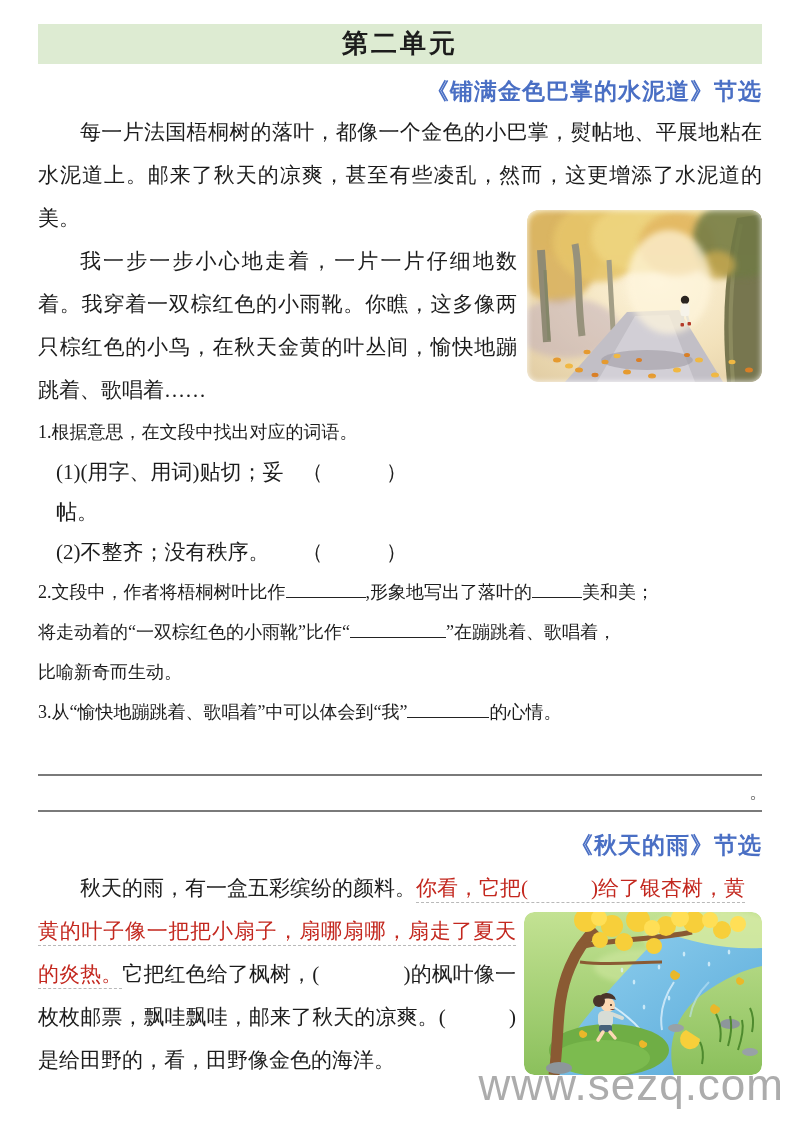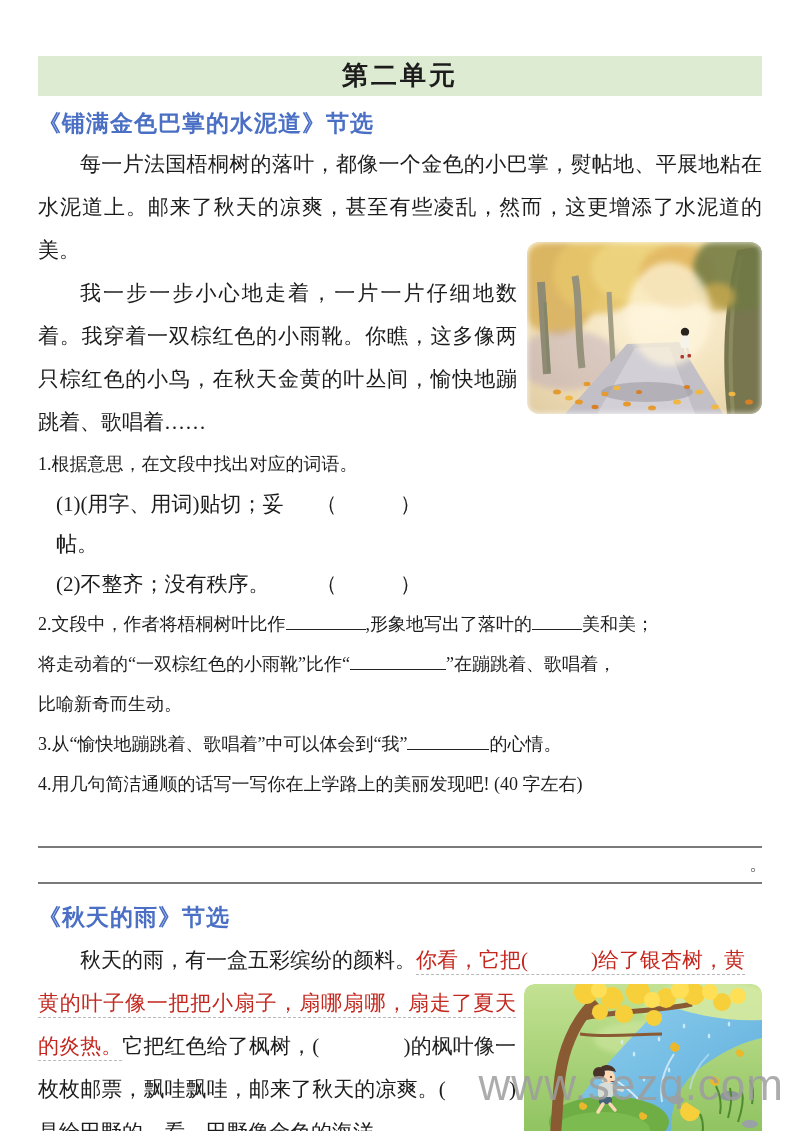--- a/index.html
+++ b/index.html
@@ -1,29 +1,29 @@
 <!DOCTYPE html>
 <html><head>
 <meta charset="utf-8">
 <style>
   html,body{margin:0;padding:0;background:#ffffff;}
   .page{position:relative;width:800px;height:1131px;background:#ffffff;overflow:hidden;
         font-family:"Liberation Serif",serif;color:#1c1c1c;}
   .content{padding:0 38px;}
-  .unit-header{margin:56px 38px 0;background:#ddebd2;height:40px;line-height:40px;
+  .unit-header{margin:24px 38px 0;background:#ddebd2;height:40px;line-height:40px;
         text-align:center;font-size:26px;font-weight:bold;letter-spacing:3px;}
-  .sec-title{margin:12px 0 4px;text-align:left;color:#4a6fc4;font-size:23px;
+  .sec-title{margin:12px 0 4px;text-align:right;color:#4a6fc4;font-size:23px;
         font-weight:bold;letter-spacing:1px;}
   .sec-title2{margin:18px 0 6px;}
   .para{margin:0;font-size:21px;line-height:43px;text-align:justify;}
   .indent{text-indent:2em;}
   .img1{float:right;width:235px;height:172px;margin:-30px 0 4px 10px;border-radius:10px;overflow:hidden;}
   .img2{float:right;width:238px;height:163px;margin:2px 0 4px 8px;border-radius:10px;overflow:hidden;}
   .q{font-size:18px;line-height:40px;margin:0;white-space:nowrap;}
-  .sub-q{display:flex;padding-left:18px;font-size:21px;line-height:40px;gap:14px;}
+  .sub-q{display:flex;padding-left:18px;font-size:21px;line-height:40px;}
   .sub-label{width:246px;}
   .blank{display:inline-block;border-bottom:1.5px solid #222;height:22px;vertical-align:baseline;}
   .w80{width:80px}.w50{width:50px}.w96{width:96px}.w82{width:82px}
   .answer-line{height:0;border-bottom:2px solid #7a7a7a;}
   .line1{margin-top:42px;}
   .line2{margin-top:34px;position:relative;}
   .period{position:absolute;right:-6px;top:-28px;color:#666;font-size:19px;line-height:19px;}
   .sec2-line1{font-size:21px;line-height:43px;white-space:nowrap;text-indent:2em;margin:0;}
   .sec2-body{font-size:21px;line-height:43px;text-align:justify;margin:0;}
   .red{color:#c3271e;text-decoration-line:underline;text-decoration-style:dashed;
@@ -134,21 +134,20 @@
     </div>
     <div class="q">
       <span>将走动着的“一双棕红色的小雨靴”比作“</span><span class="blank w96"></span><span>”在蹦跳着、歌唱着，</span>
     </div>
     <div class="q">比喻新奇而生动。</div>
 
     <div class="q">
       <span>3.从“愉快地蹦跳着、歌唱着”中可以体会到“我”</span><span class="blank w82"></span><span>的心情。</span>
     </div>
 
-    <div class="q">4.用几句简洁通顺的话写一写你在上学路上的美丽发现吧! (40 字左右)</div>
 
     <div class="answer-line line1"></div>
     <div class="answer-line line2">
       <span class="period">。</span>
     </div>
 
     <h2 class="sec-title sec-title2">《秋天的雨》节选</h2>
 
     <div class="sec2-line1">
       <span>秋天的雨，有一盒五彩缤纷的颜料。</span><span class="red">你看，它把(　　　)给了银杏树，黄</span>

